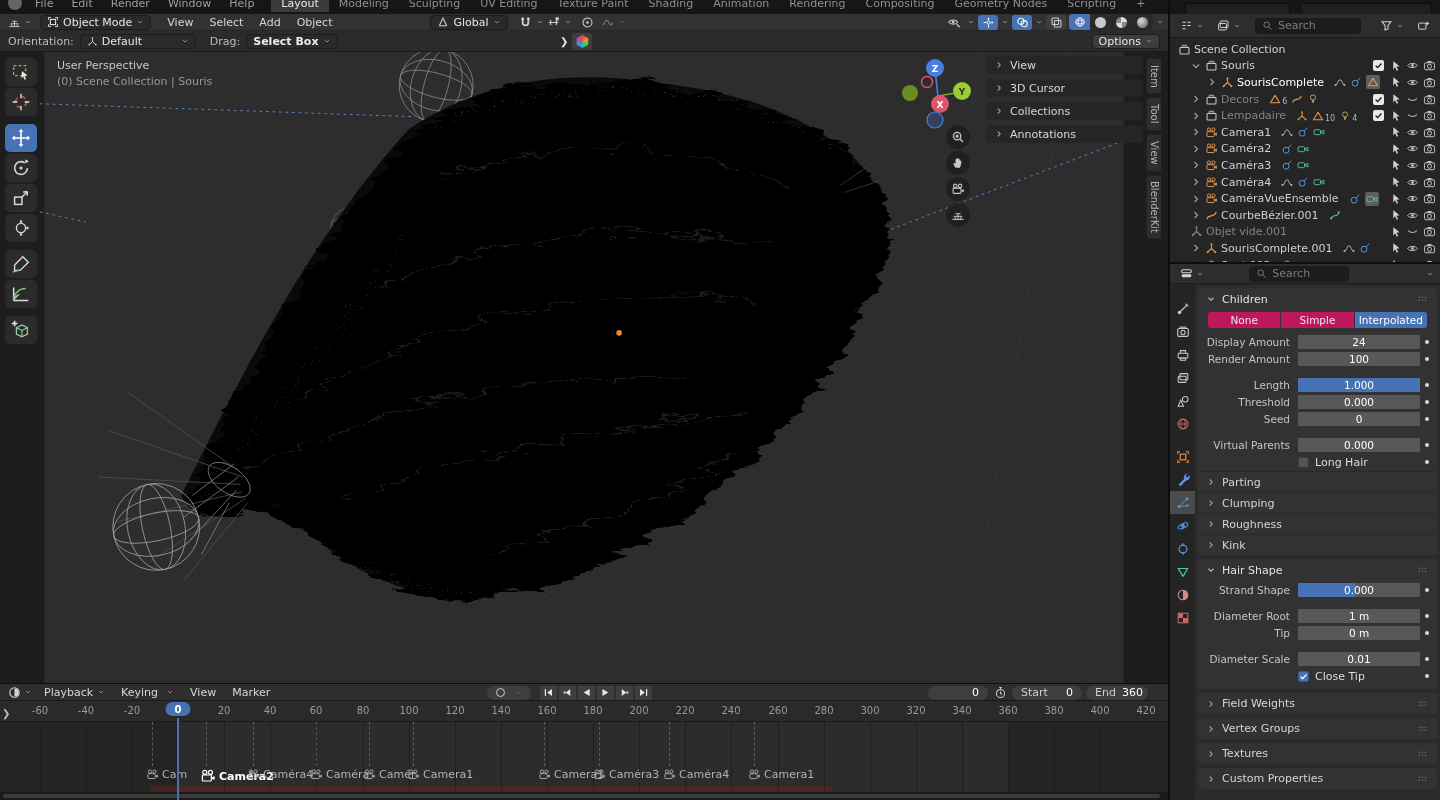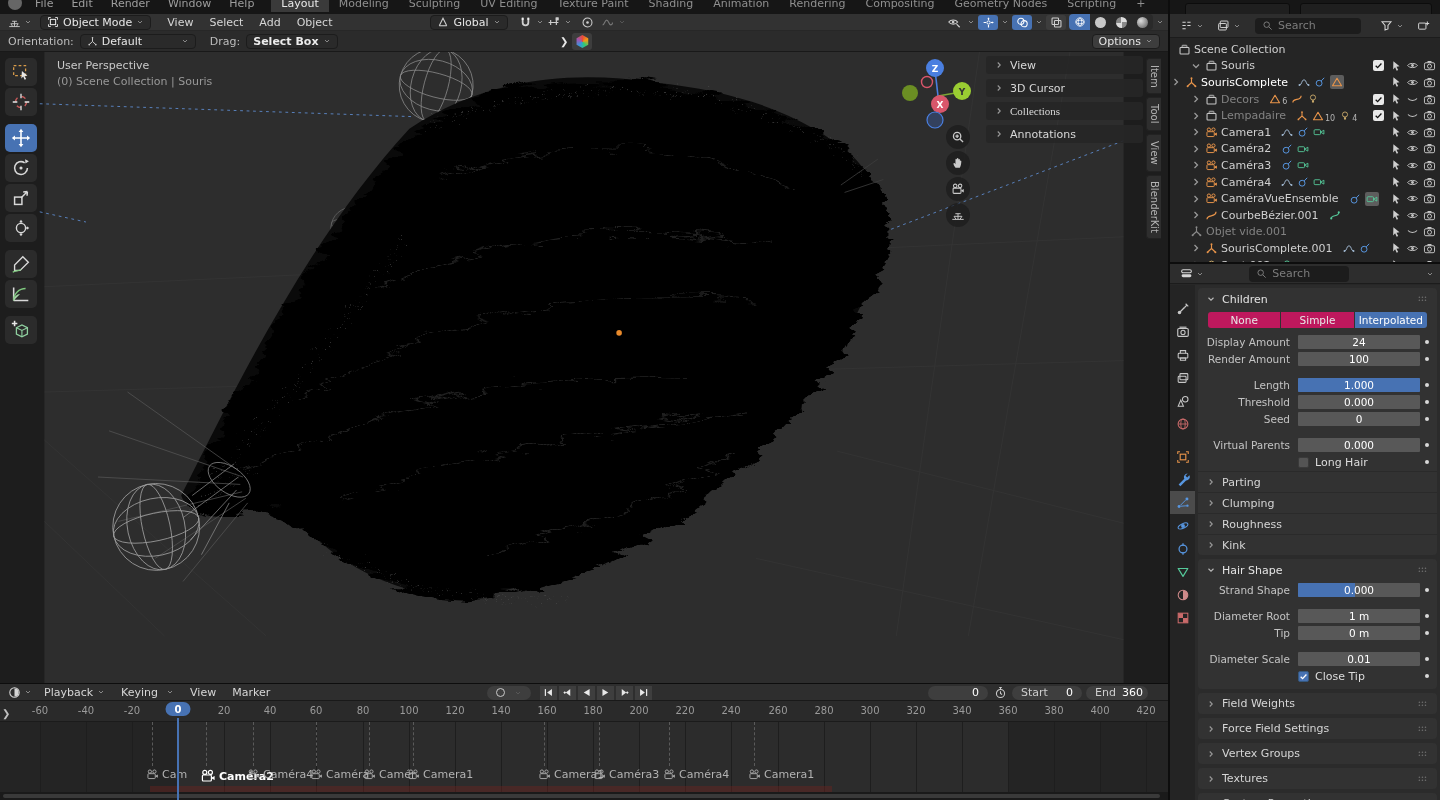--- a/index.html
+++ b/index.html
@@ -49,21 +49,21 @@
 .nsec{position:absolute;left:986px;width:157px;height:18px;background:rgba(38,38,38,.94);border-radius:3px;display:flex;align-items:center;gap:6px;padding:0 8px;color:#d8d8d8;z-index:6}
 .ntab{position:absolute;left:1146px;width:15px;background:#2e2e2e;border-radius:3px 0 0 3px;color:#b4b4b4;font-size:10px;writing-mode:vertical-rl;display:flex;align-items:center;justify-content:center;z-index:6;border:1px solid #222;border-right:none}
 
 #outliner{position:absolute;left:1170px;top:14px;width:270px;height:250px;background:#252525;z-index:20;overflow:hidden}
 #outliner .ohead{height:24px;display:flex;align-items:center;gap:5px;padding:0 6px;background:#2d2d2d;border-bottom:1px solid #1c1c1c}
 .searchbox{display:flex;align-items:center;gap:5px;background:#1c1c1c;border-radius:4px;height:16px;padding:0 7px;color:#7c7c7c}
 .orow{position:relative;display:flex;align-items:center;height:16.6px;padding-right:78px;gap:3px;white-space:nowrap}
 .orow .olabel{color:#cfcfcf}
 .orow.dim .olabel{color:#828282}
 .orow.sel .olabel{color:#fff}
-.orow.ind0{padding-left:8px}.orow.ind1{padding-left:20px}.orow.ind2{}
+.orow.ind0{padding-left:8px}.orow.ind1{padding-left:20px}.orow.ind2{padding-left:36px}
 .ochev{width:12px;height:12px;color:#9a9a9a;flex:none}
 .oicon{width:13px;height:13px;flex:none}
 .obadges{display:flex;align-items:center;gap:4px;margin-left:7px}
 .badge{display:flex;align-items:flex-end}
 .badge svg{width:12px;height:12px}
 .badge.bact{background:#5d5d5d;border-radius:2px;padding:1px}
 .bnum{font-size:8px;color:#b5b5b5;margin-left:1px;margin-bottom:-1px}
 .ocb{position:absolute;right:56px;width:11px;height:11px;background:#e8e8e8;border-radius:2px;display:flex;align-items:center;justify-content:center;color:#111}
 .ocb svg{width:9px;height:9px}
 .oarrow{position:absolute;right:38px;width:12px;height:12px;color:#cfcfcf}
@@ -792,21 +792,21 @@
         <use href="#i-chevr"></use>
       </svg>
       <span>View</span>
     </div>
     <div class="nsec" style="top: 79px;">
       <svg class="ic" width="10" height="10" color="#9a9a9a">
         <use href="#i-chevr"></use>
       </svg>
       <span>3D Cursor</span>
     </div>
-    <div class="nsec" style="top: 102px; font-family: Liberation Serif, serif;">
+    <div class="nsec" style="top: 102px;">
       <svg class="ic" width="10" height="10" color="#9a9a9a">
         <use href="#i-chevr"></use>
       </svg>
       <span>Collections</span>
     </div>
     <div class="nsec" style="top: 125px;">
       <svg class="ic" width="10" height="10" color="#9a9a9a">
         <use href="#i-chevr"></use>
       </svg>
       <span>Annotations</span>
@@ -1652,29 +1652,20 @@
           </div>
         </div>
     </div>
     <div>
 
     <div class="csec">
           <svg class="ic" width="10" height="10" color="#9a9a9a">
             <use href="#i-chevr"></use>
           </svg>
           <span>Field Weights</span>
-          <svg class="grip">
-            <use href="#i-grip"></use>
-          </svg>
-        </div>
-        <div class="csec">
-          <svg class="ic" width="10" height="10" color="#9a9a9a">
-            <use href="#i-chevr"></use>
-          </svg>
-          <span>Force Field Settings</span>
           <svg class="grip">
             <use href="#i-grip"></use>
           </svg>
         </div>
         <div class="csec">
           <svg class="ic" width="10" height="10" color="#9a9a9a">
             <use href="#i-chevr"></use>
           </svg>
           <span>Vertex Groups</span>
           <svg class="grip">

